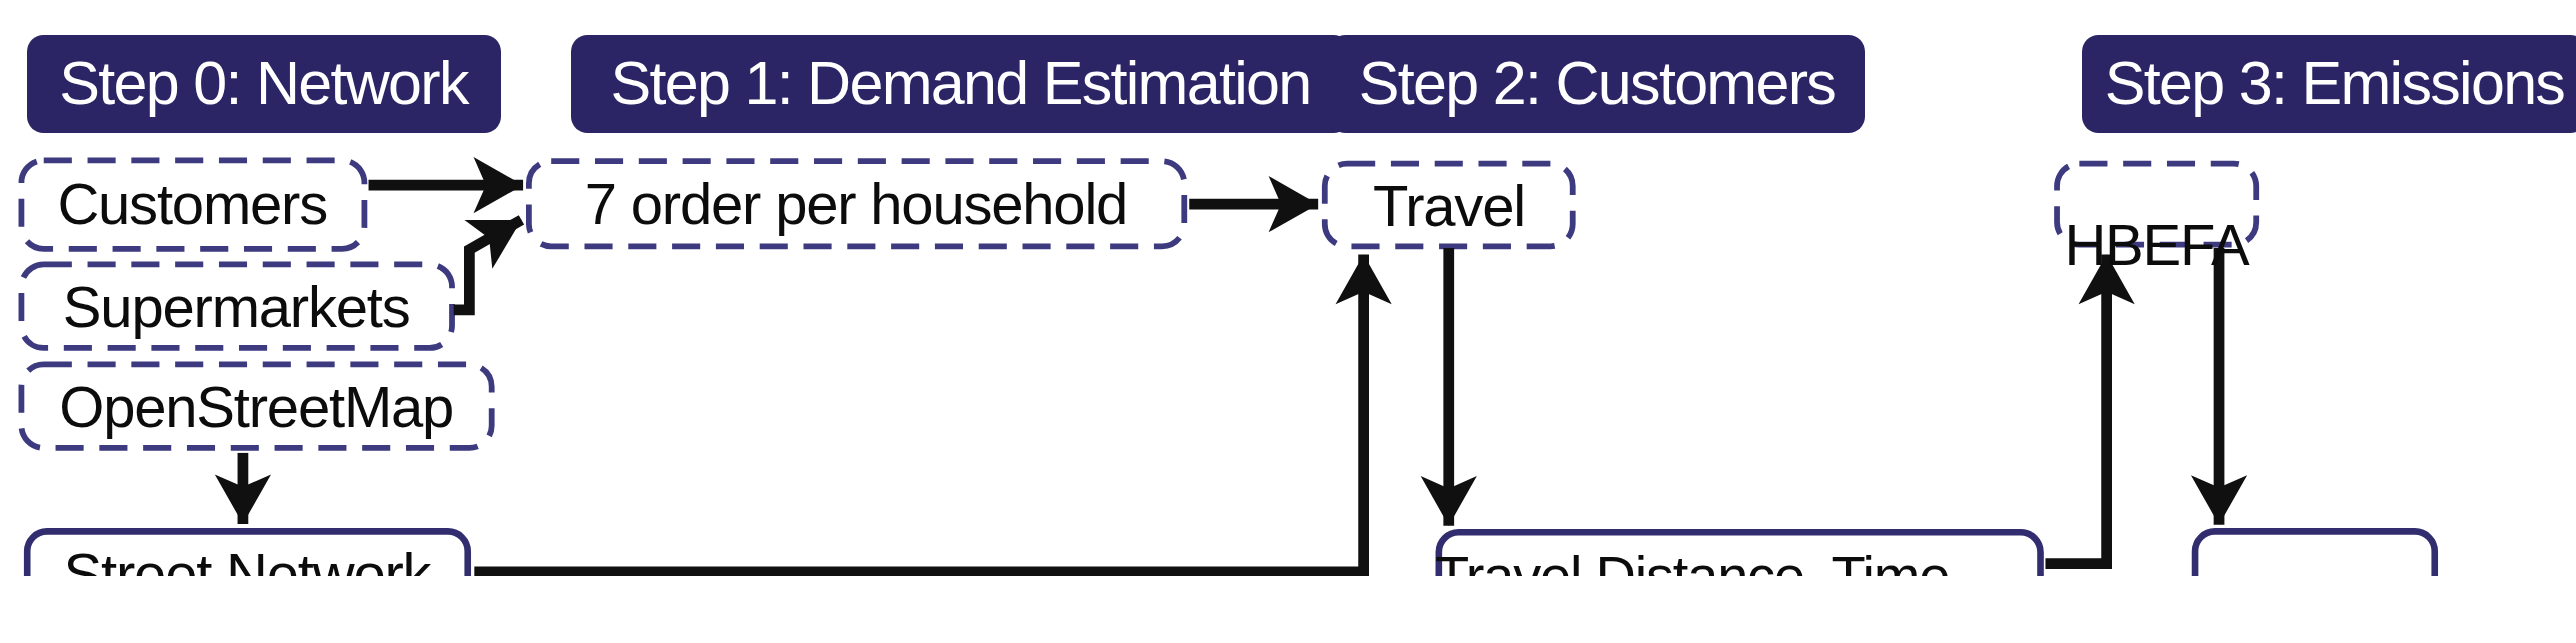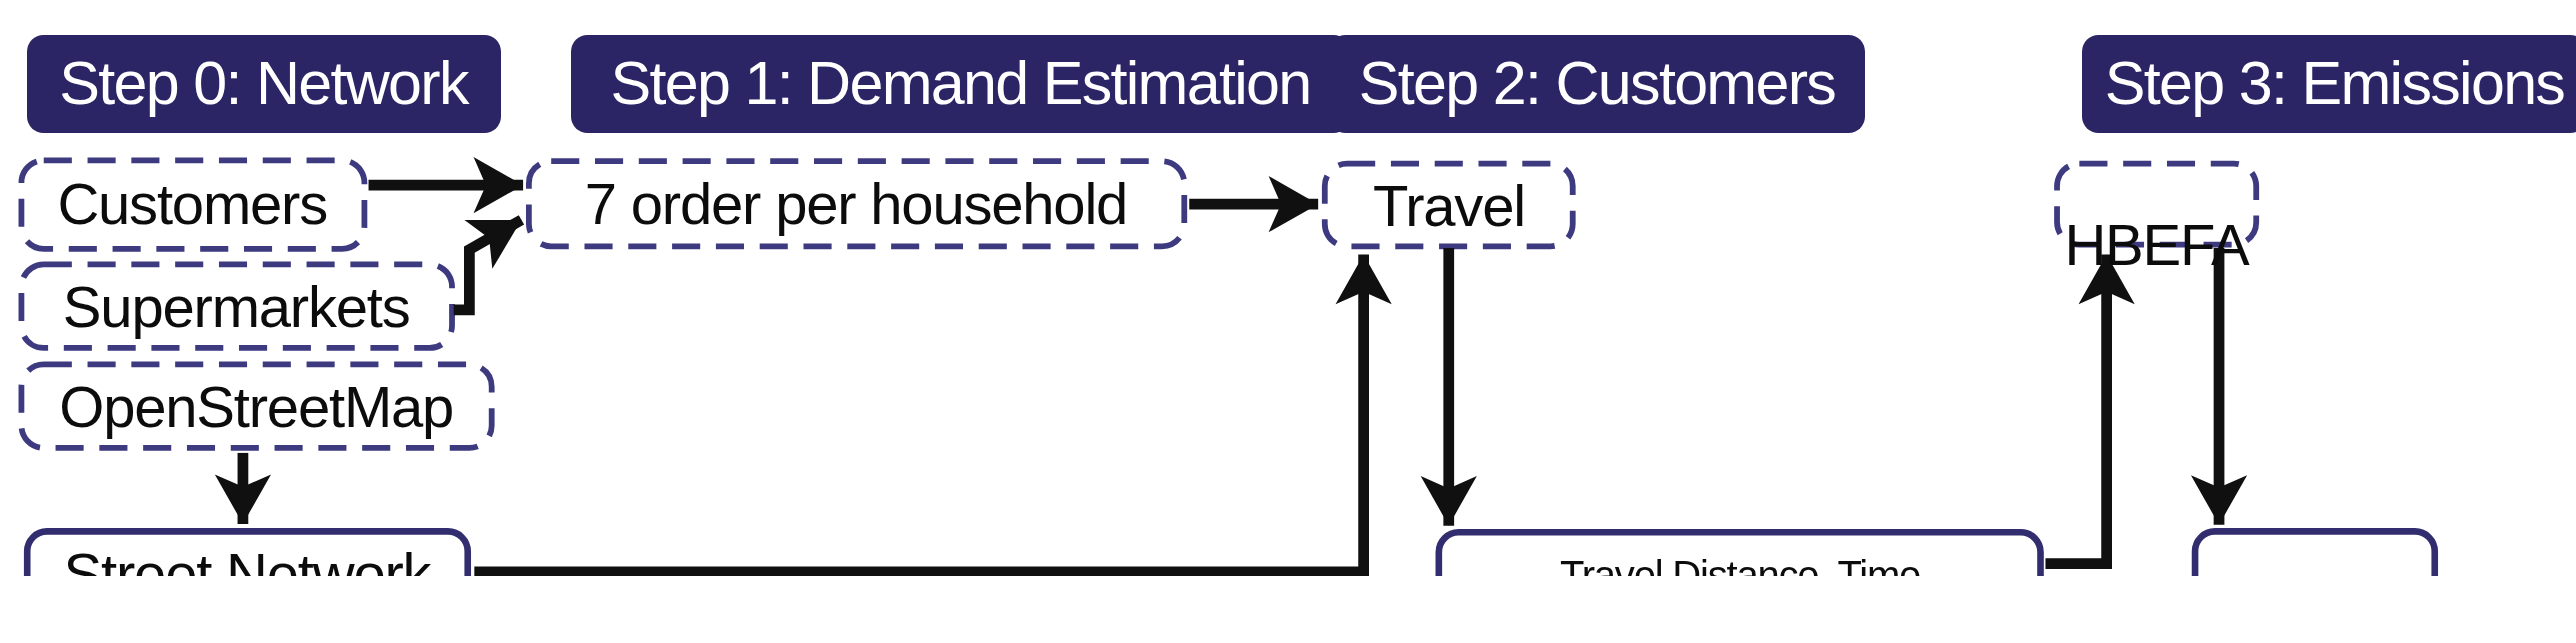--- a/index.html
+++ b/index.html
@@ -35,21 +35,21 @@
   #h2{left:1329px;top:35px; width:536px; height:98px; line-height:97px;}
   #h3{left:2062px;top:35px; width:505px; height:98px; line-height:97px;margin-left:20px;}
   
   #l-customers    {left:20.7px;  top:160px;width:343px;height:88px;line-height:88px;}
   #l-supermarkets {left:20.7px;  top:265px;width:431px;height:84px;line-height:84px;}
   #l-openstreetmap{left:20.7px;  top:365px;width:471px;height:84px;line-height:84px;}
   #l-order        {left:528px; top:161px;width:656px;height:85px;line-height:85px;}
   #l-routing      {left:1325px;top:164px;width:248px;height:83px;line-height:83px;}
   #l-hbefa        {left:2057px;top:164px;width:199px;height:81px; line-height:81px;margin-top:40px;}
   #l-street       {left:26.5px;  top:532px;width:441px;height:83px;line-height:83px;}
-  #l-travel       {left:1439px;top:533px;width:602px;height:85px;line-height:85px;font-size:40px;}
+  #l-travel       {left:1391px;top:533px;width:602px;height:85px;line-height:85px;font-size:56px;}
   #l-pollution    {left:2196px;top:532px;width:240px;height:83px;line-height:83px;}
 </style>
 </head>
 <body>
 
 <div class="canvas">
 
   <svg class="wires" viewBox="0 0 3115 778">
     <defs>
       <marker id="ah" orient="auto" markerUnits="userSpaceOnUse" markerWidth="160" markerHeight="120" refX="0" refY="0" overflow="visible">

